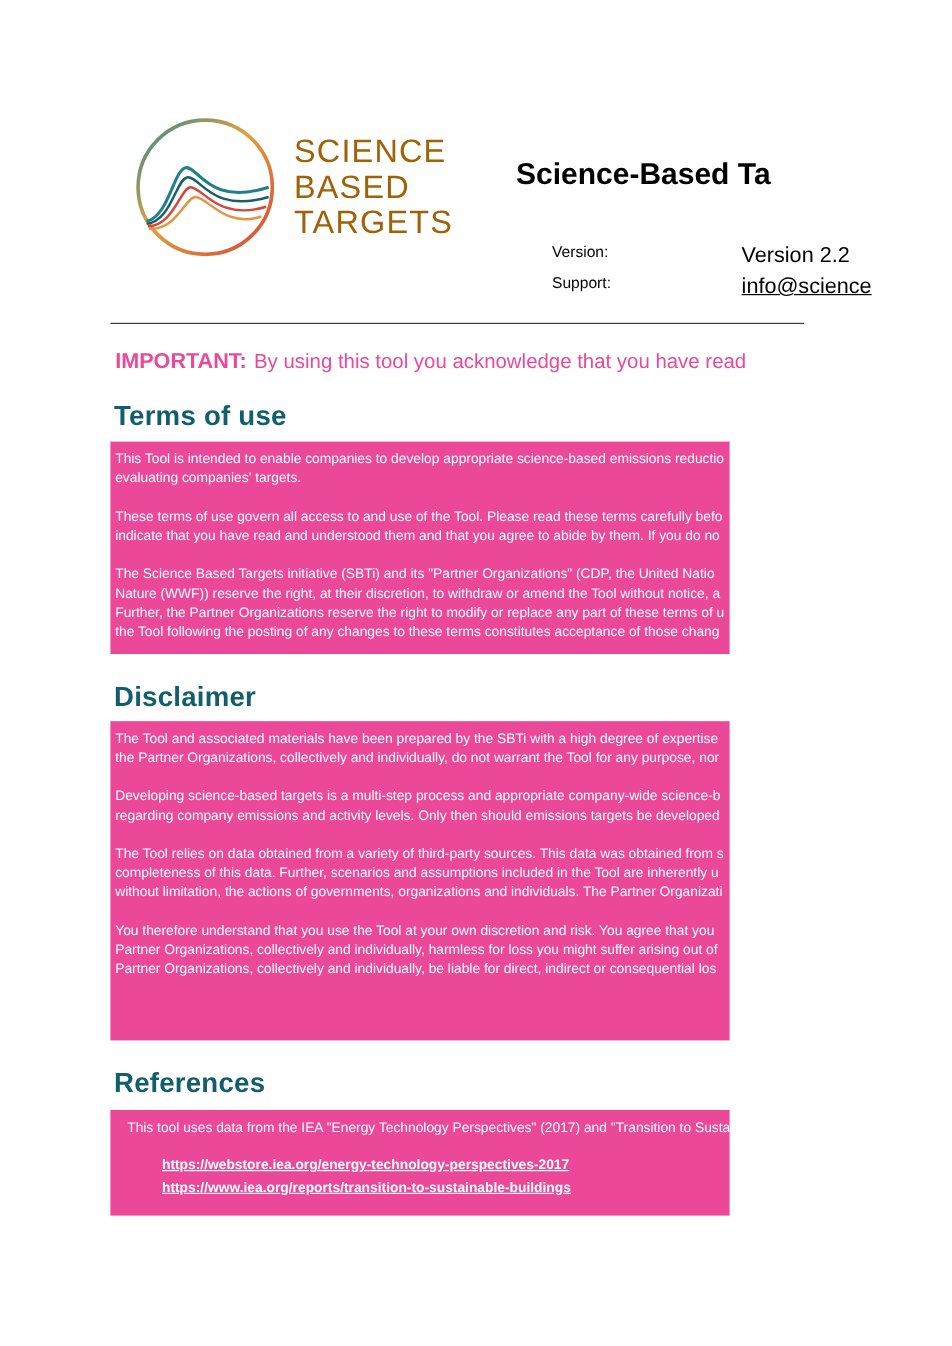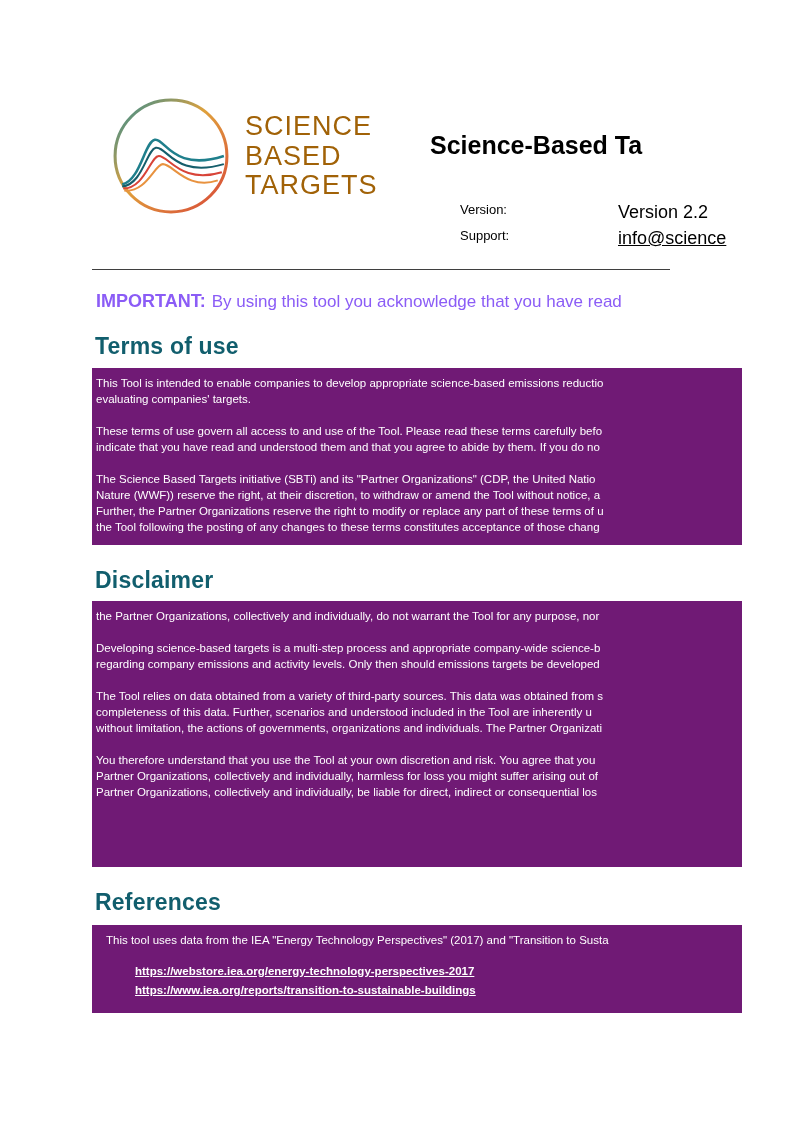--- a/index.html
+++ b/index.html
@@ -25,37 +25,37 @@
   .meta-value { position:absolute; left:618px; font-size:18px; white-space:nowrap; }
   .row-version { top:202px; }
   .row-support { top:228px; }
   .support-link { color:#000000; text-decoration:underline; cursor:pointer; }
 
   .rule { position:absolute; left:92px; top:269px; width:578px; height:1px; background:#3f3f3f; }
 
   
   .important {
     position:absolute; left:96px; top:291px; width:574px;
-    color:#8b5cf6; font-size:17px; white-space:nowrap; overflow:hidden;
+    color:#ec4899; font-size:17px; white-space:nowrap; overflow:hidden;
   }
   .imp-label { font-weight:bold; font-size:18px; margin-right:6px; }
 
   
   .section-h {
     position:absolute; left:95px;
     color:#115e6d; font-size:23px; font-weight:bold; letter-spacing:0.2px;
   }
   #h-terms { top:333px; }
   #h-disclaimer { top:567px; }
   #h-references { top:889px; }
 
   
   .panel {
-    position:absolute; left:92px; width:650px;
-    background:#701a75; color:#ffffff;
+    position:absolute; left:92px; width:516px;
+    background:#ec4899; color:#ffffff;
     font-size:11.5px; line-height:16px;
     padding:7px 4px; overflow:hidden;
   }
   #terms-panel { top:368px; height:177px; }
   #disclaimer-panel { top:601px; height:266px; }
   #references-panel { top:925px; height:88px;padding-left:14px; }
   .panel .ln { white-space:nowrap; }
   .panel .para + .para { margin-top:16px; }
 
   .links { margin-top:15px; }
@@ -117,29 +117,30 @@
       <div class="ln">The Science Based Targets initiative (SBTi) and its "Partner Organizations" (CDP, the United Natio</div>
       <div class="ln">Nature (WWF)) reserve the right, at their discretion, to withdraw or amend the Tool without notice, a</div>
       <div class="ln">Further, the Partner Organizations reserve the right to modify or replace any part of these terms of u</div>
       <div class="ln">the Tool following the posting of any changes to these terms constitutes acceptance of those chang</div>
     </div>
   </div>
 
   <h2 class="section-h" id="h-disclaimer">Disclaimer</h2>
   <div class="panel" id="disclaimer-panel">
     <div class="para">
+      <div class="ln">The Tool and associated materials have been prepared by the SBTi with a high degree of expertise</div>
       <div class="ln">the Partner Organizations, collectively and individually, do not warrant the Tool for any purpose, nor</div>
     </div>
     <div class="para">
       <div class="ln">Developing science-based targets is a multi-step process and appropriate company-wide science-b</div>
       <div class="ln">regarding company emissions and activity levels. Only then should emissions targets be developed</div>
     </div>
     <div class="para">
       <div class="ln">The Tool relies on data obtained from a variety of third-party sources. This data was obtained from s</div>
-      <div class="ln">completeness of this data. Further, scenarios and understood included in the Tool are inherently u</div>
+      <div class="ln">completeness of this data. Further, scenarios and assumptions included in the Tool are inherently u</div>
       <div class="ln">without limitation, the actions of governments, organizations and individuals. The Partner Organizati</div>
     </div>
     <div class="para">
       <div class="ln">You therefore understand that you use the Tool at your own discretion and risk. You agree that you</div>
       <div class="ln">Partner Organizations, collectively and individually, harmless for loss you might suffer arising out of</div>
       <div class="ln">Partner Organizations, collectively and individually, be liable for direct, indirect or consequential los</div>
     </div>
   </div>
 
   <h2 class="section-h" id="h-references">References</h2>

